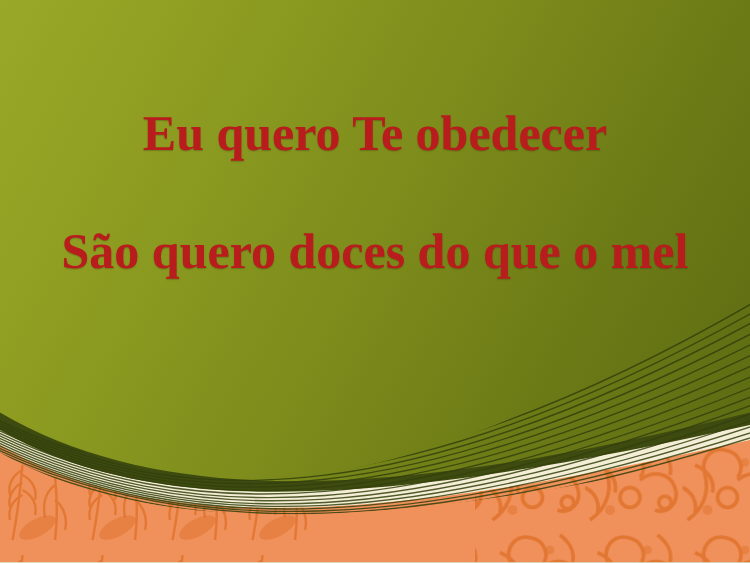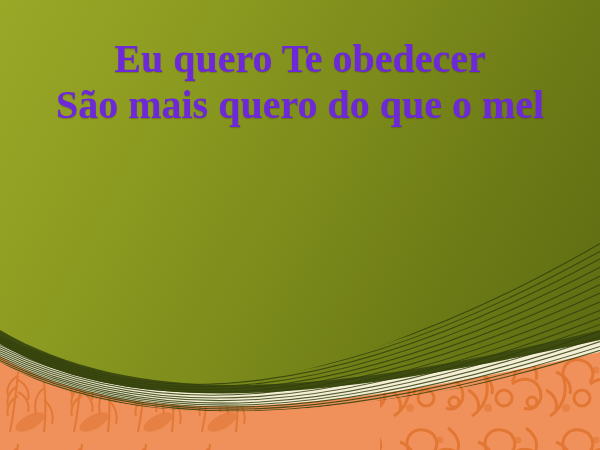--- a/index.html
+++ b/index.html
@@ -31,27 +31,28 @@
     left: 0;
     top: 0;
     width: 600px;
     padding-top: 36px;
     box-sizing: border-box;
     text-align: center;
     z-index: 5;
   }
   .lyric-line {
     display: block;
-    color: #6d28d9;
+    color: #b91c1c;
     font-size: 40px;
     font-weight: bold;
     line-height: 46px;
     letter-spacing: 0px;
     white-space: nowrap;
     text-shadow: 0 1px 1px rgba(40,48,10,0.28);
+    margin-top: 48px;
   }
 </style>
 </head>
 <body>
 
 <div class="slide">
 
   <div class="bg-gradient"></div>
 
   <svg class="decor-svg" viewBox="0 0 600 450" preserveAspectRatio="none">
@@ -141,16 +142,16 @@
         <path d="M-10,356 C150,433 340,428 620,330"></path>
         <path d="M-10,358 C150,434 340,430 620,335"></path>
         <path d="M-10,360 C150,436 340,432 620,340"></path>
         <path d="M-10,362 C150,438 340,434 620,344"></path>
       </g>
     </g>
   </svg>
 
   <div class="lyrics">
     <span class="lyric-line">Eu quero Te obedecer</span>
-    <span class="lyric-line">São mais quero do que o mel</span>
+    <span class="lyric-line">São quero doces do que o mel</span>
   </div>
 
 </div>
 
 </body></html>

